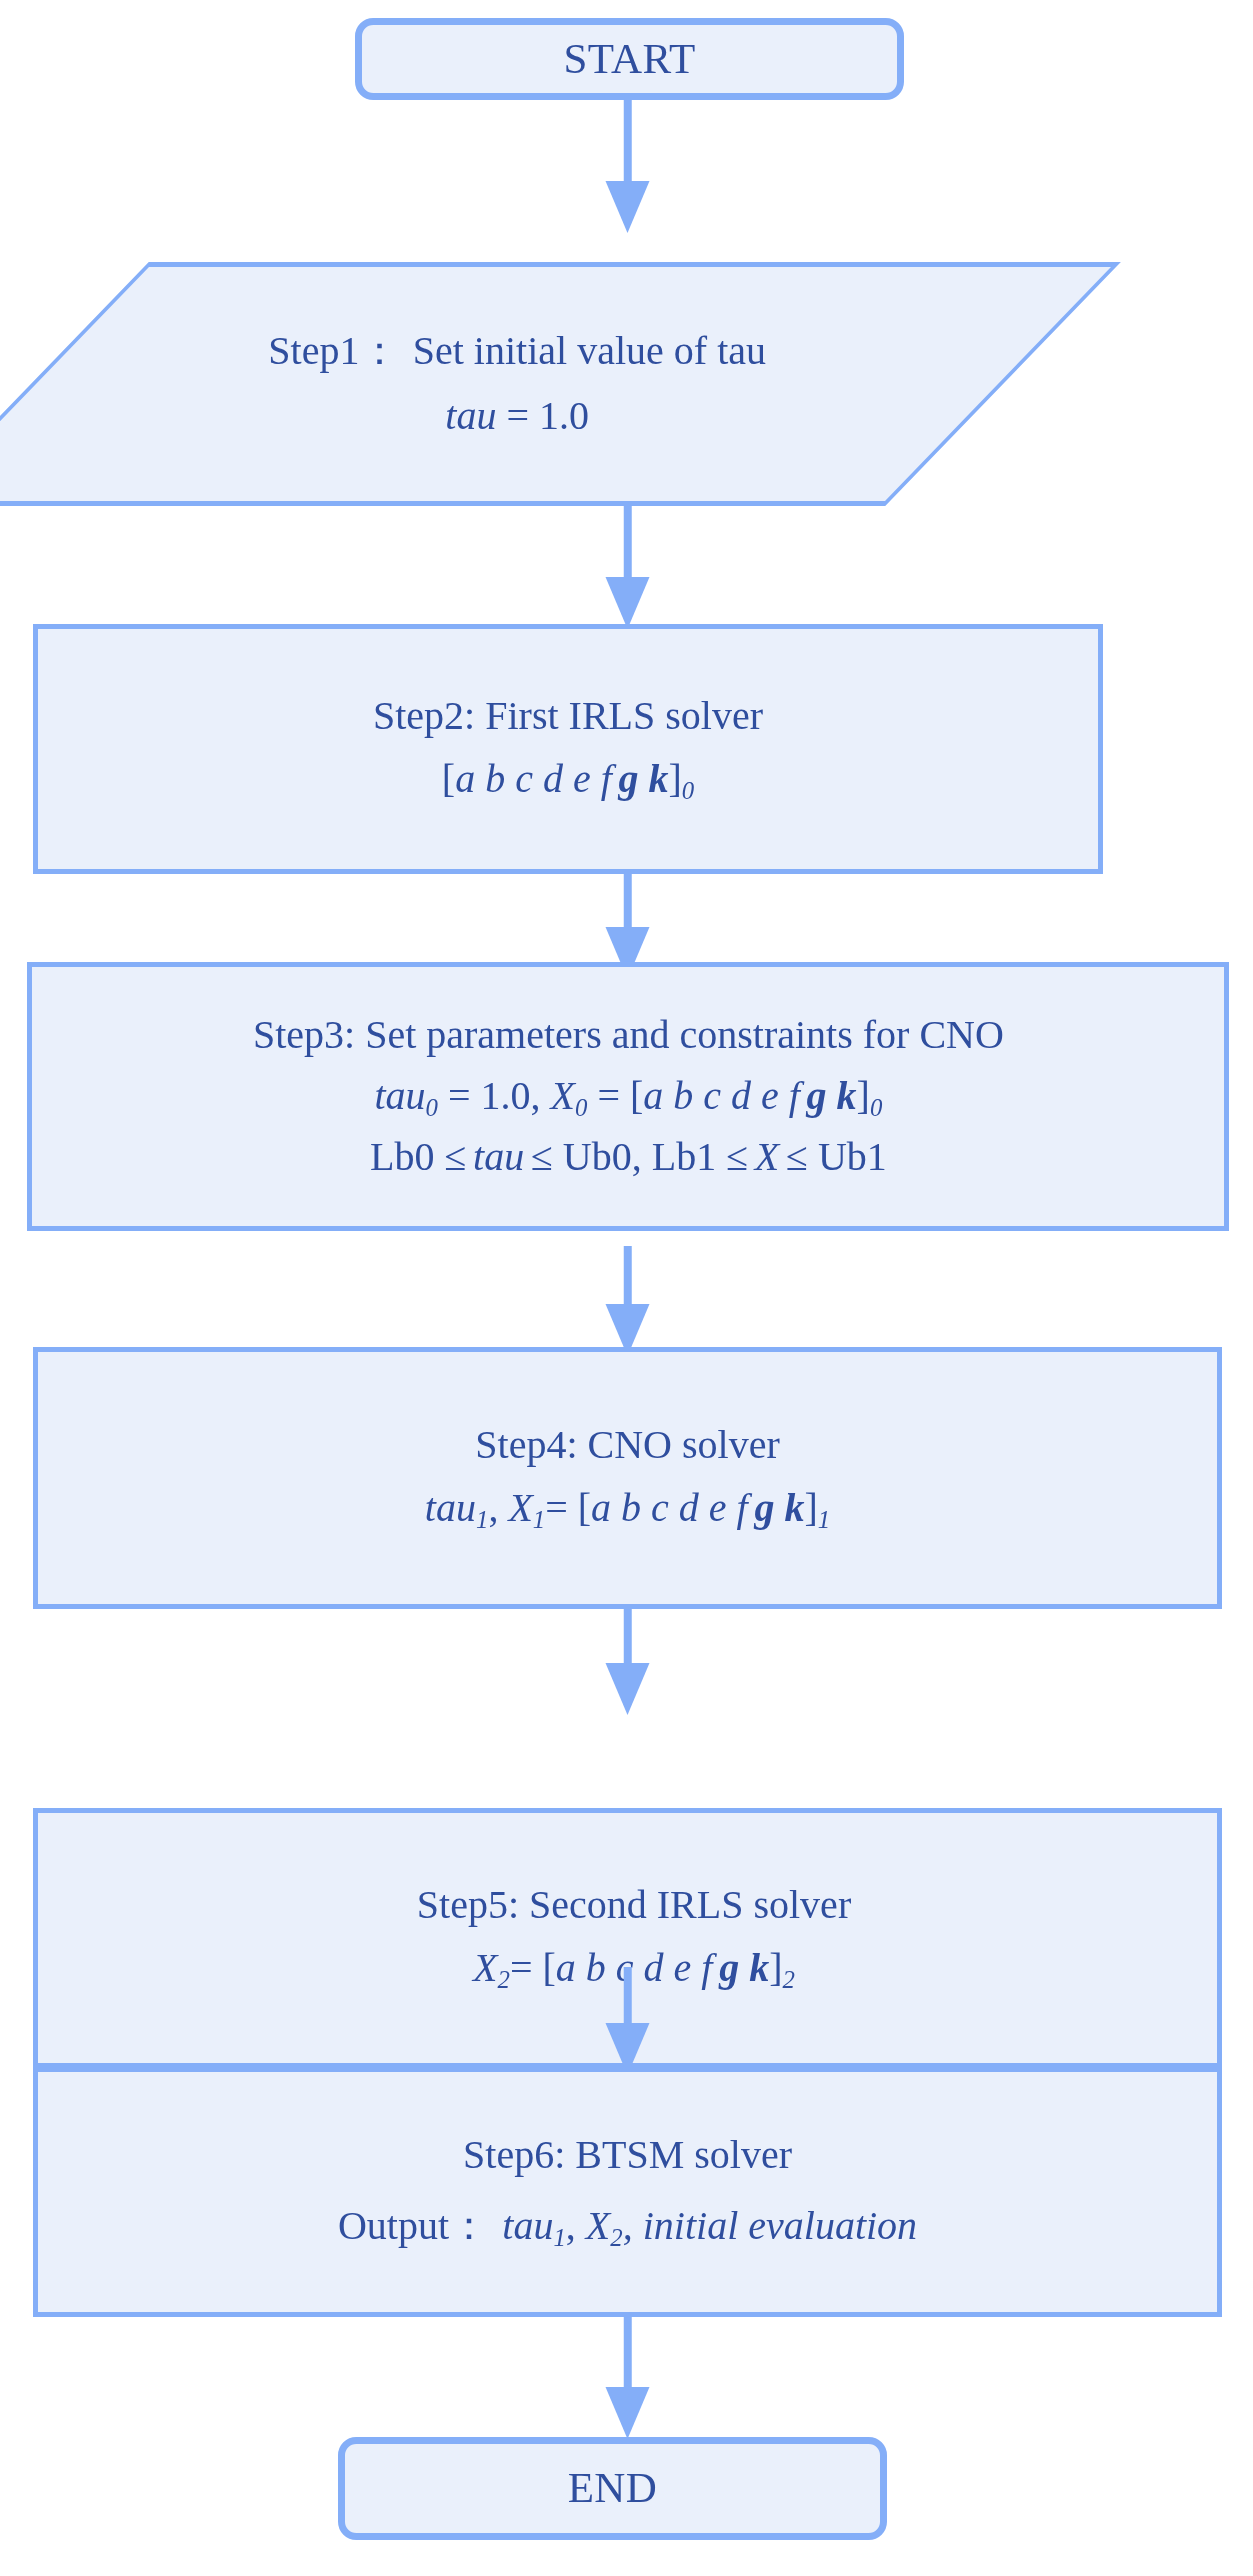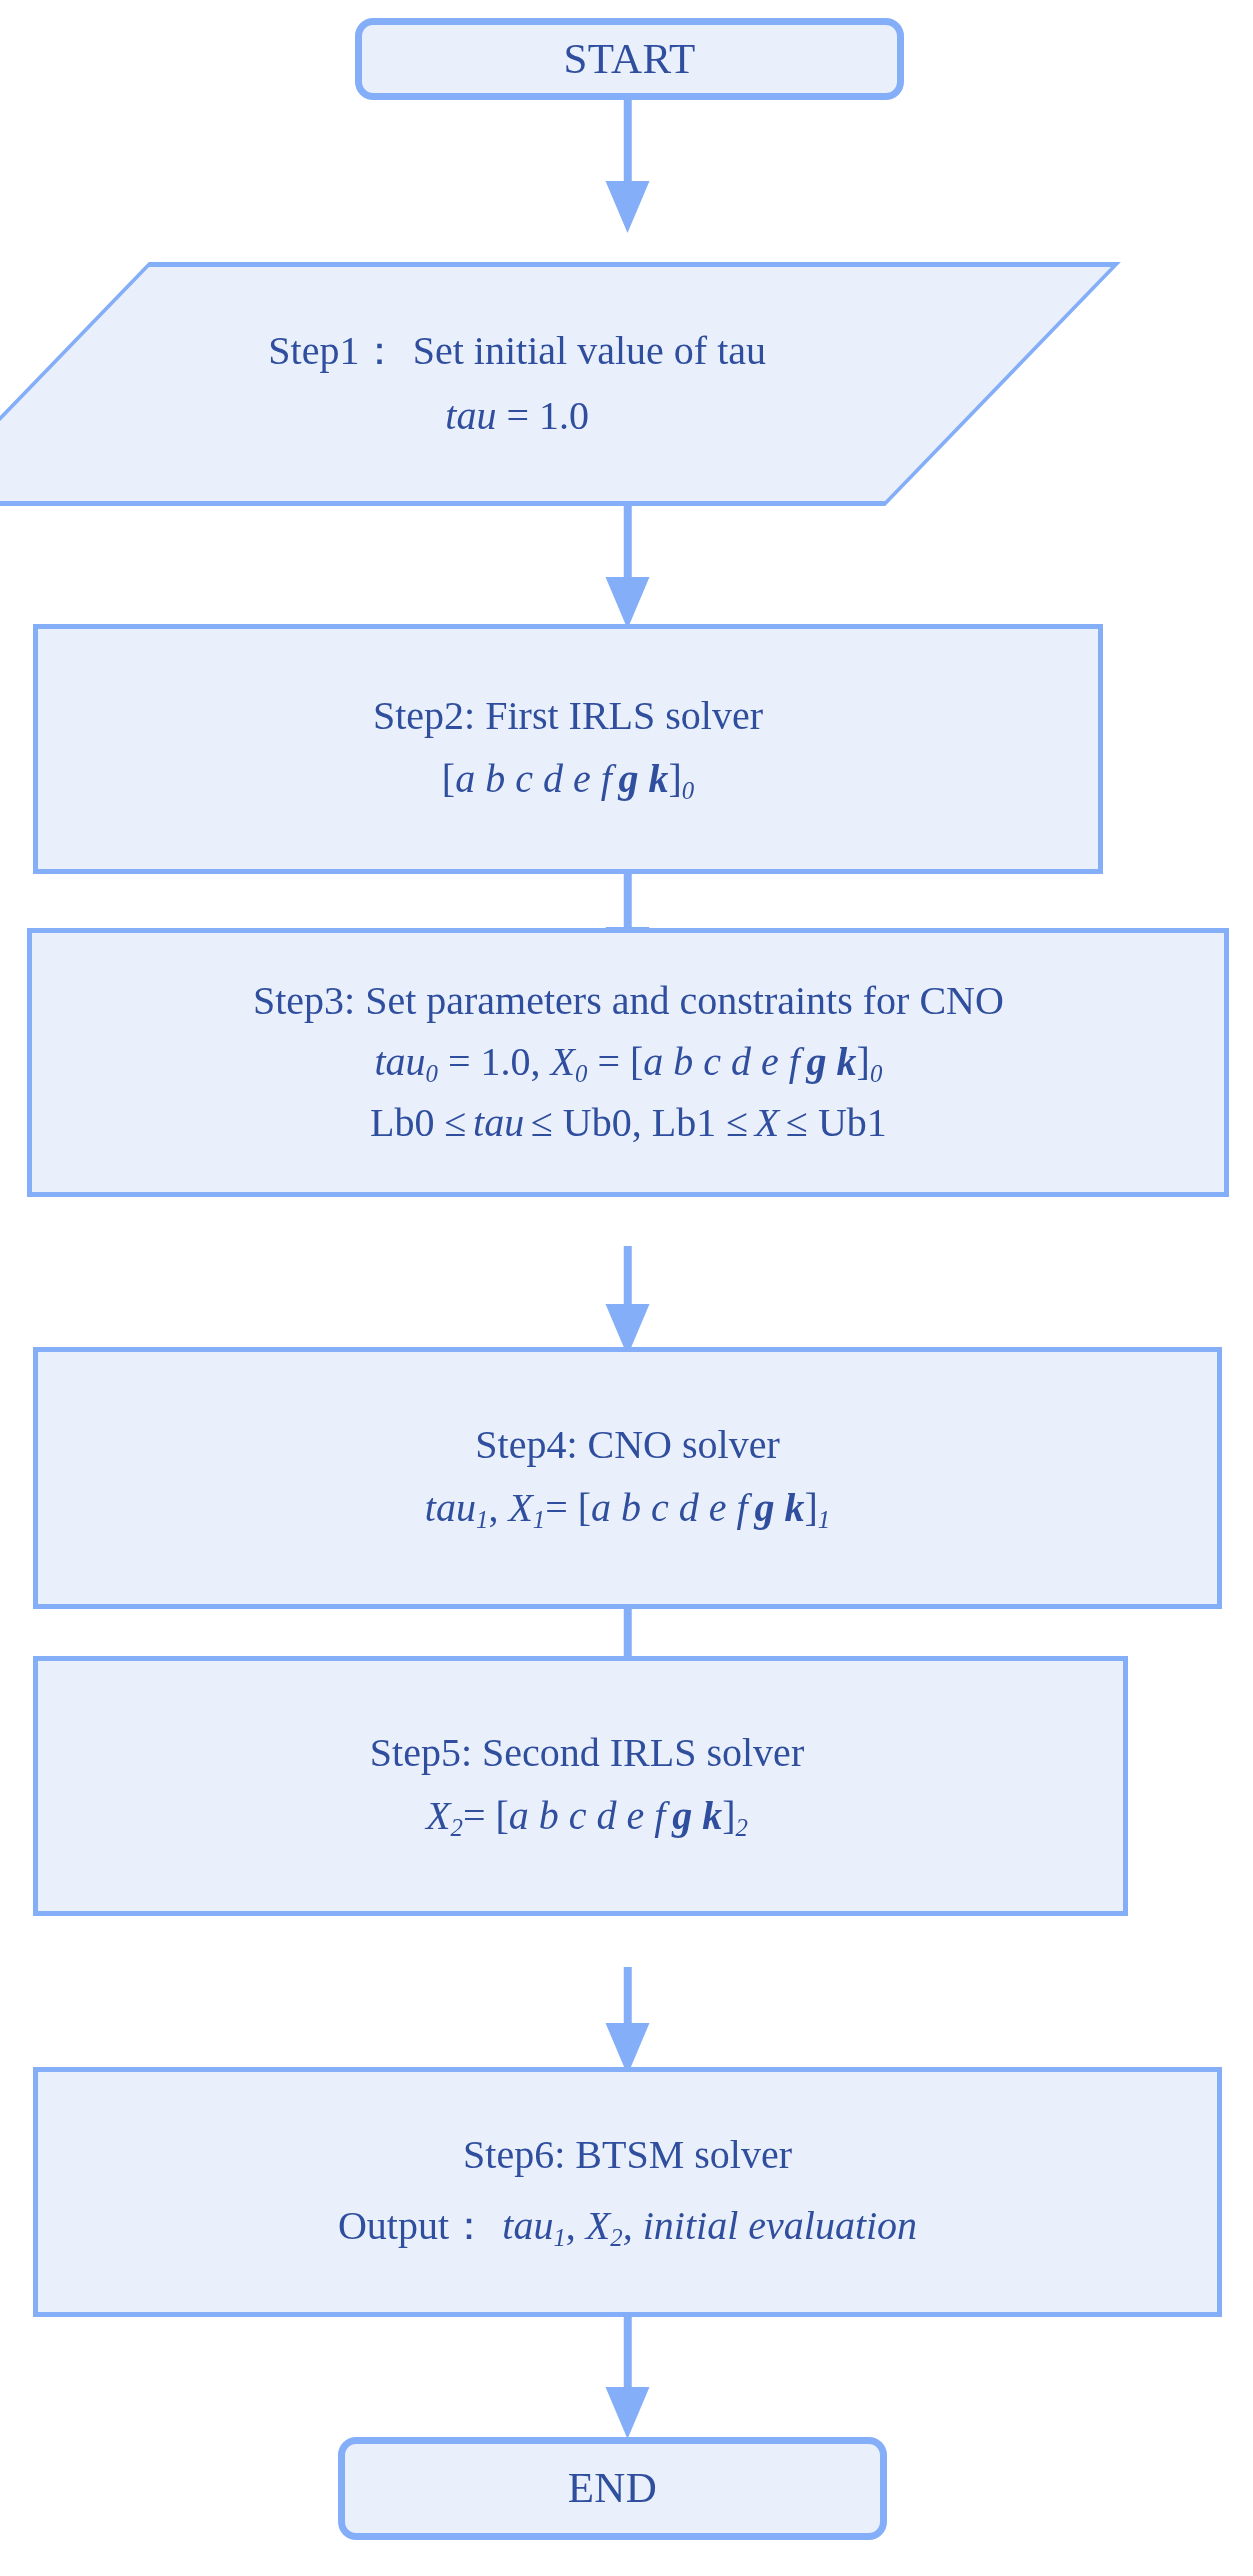--- a/index.html
+++ b/index.html
@@ -131,21 +131,21 @@
     <div class="t-lg line">
       <span>[</span><span class="ital">a b c d e f</span><span class="gap-s"></span><span class="bld">g k</span><span>]</span><sub>0</sub>
     </div>
   </div>
 
   <div class="connector" style="top:873px; height:106px;">
     <div class="shaft" style="height:58px;"></div>
     <div class="head"></div>
   </div>
 
-  <div class="node" style="left:27.4px; top:928px; width:1202px; height:269px;">
+  <div class="node" style="left:27.4px; top:962px; width:1202px; height:269px;">
     <div class="t-lg line" style="margin-bottom:11.6px;">Step3: Set parameters and constraints for CNO</div>
     <div class="t-lg line" style="margin-bottom:10px;">
       <span class="ital">tau</span><sub>0</sub><span> = 1.0, </span><span class="ital">X</span><sub>0</sub><span> = [</span><span class="ital">a b c d e f</span><span class="gap-s"></span><span class="bld">g k</span><span>]</span><sub>0</sub>
     </div>
     <div class="t-lg line">
       <span>Lb0 </span><span>≤</span><span class="gap-s"></span><span class="ital">tau</span><span class="gap-s"></span><span>≤</span><span> Ub0, Lb1 </span><span>≤</span><span class="gap-s"></span><span class="ital">X</span><span class="gap-s"></span><span>≤</span><span> Ub1</span>
     </div>
   </div>
 
   <div class="connector" style="top:1246px; height:110px;">
@@ -158,21 +158,21 @@
     <div class="t-lg line">
       <span class="ital">tau</span><sub>1</sub><span>, </span><span class="ital">X</span><sub>1</sub><span>= [</span><span class="ital">a b c d e f</span><span class="gap-s"></span><span class="bld">g k</span><span>]</span><sub>1</sub>
     </div>
   </div>
 
   <div class="connector" style="top:1609px; height:106px;">
     <div class="shaft" style="height:57px;"></div>
     <div class="head"></div>
   </div>
 
-  <div class="node" style="left:33px; top:1656px; width:1095px; height:260px;padding-left:13px;">
+  <div class="node" style="left:33px; top:1808px; width:1189px; height:260px;padding-left:13px;">
     <div class="t-lg line" style="margin-bottom:15px;">Step5: Second IRLS solver</div>
     <div class="t-lg line">
       <span class="ital">X</span><sub>2</sub><span>= [</span><span class="ital">a b c d e f</span><span class="gap-s"></span><span class="bld">g k</span><span>]</span><sub>2</sub>
     </div>
   </div>
 
   <div class="connector" style="top:1967px; height:108px;">
     <div class="shaft" style="height:58px;"></div>
     <div class="head"></div>
   </div>

